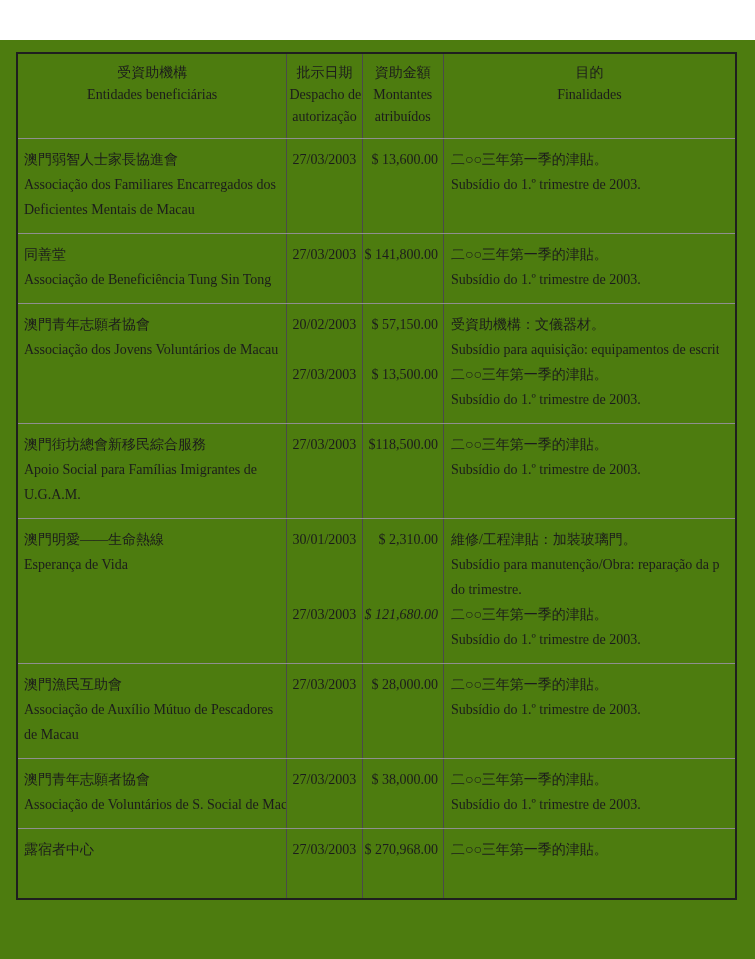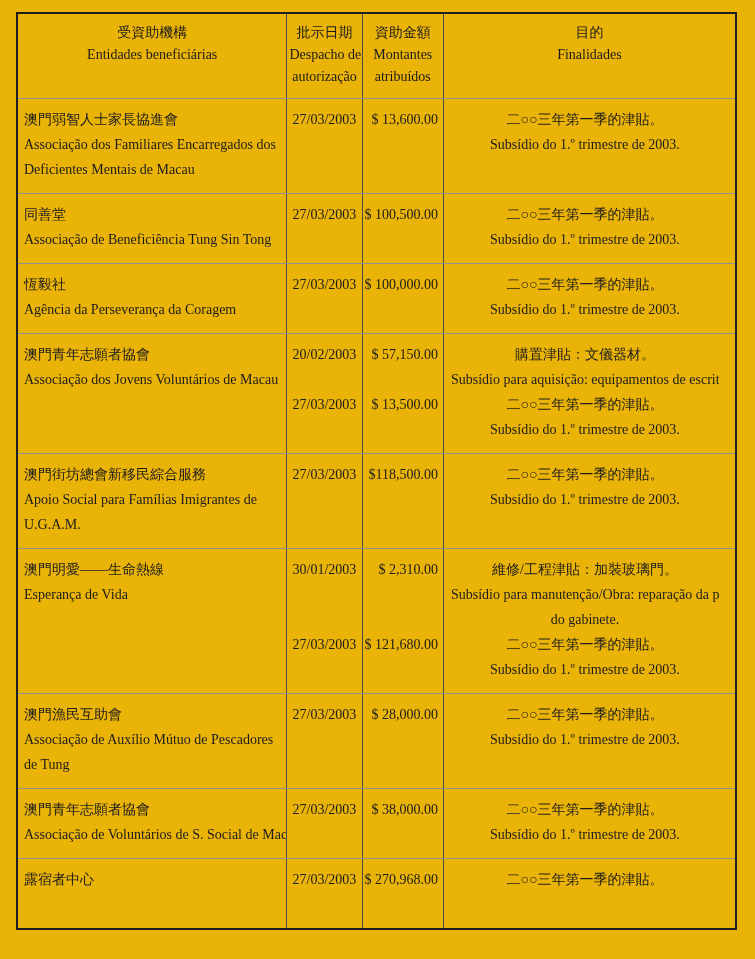--- a/index.html
+++ b/index.html
@@ -3,21 +3,21 @@
 <meta charset="utf-8">
 <style>
   html, body { margin: 0; padding: 0; }
   body {
     width: 755px; height: 959px;
     background: #ffffff;
     font-family: "Liberation Serif", "DejaVu Serif", serif;
     color: #1c1c1c;
     -webkit-font-smoothing: antialiased;
   }
-  .page { position: absolute; inset: 0; background: #eab308; }
+  .page { position: absolute; inset: 0; background: #4d7c0f; margin-top: 40px; }
 
   table.subsidy-table {
     position: absolute; left: 16px; top: 12px;
     width: 721px;
     border-collapse: collapse;
     table-layout: fixed;
     border: 2px solid #1f1f1f;
   }
   th, td {
     border-left: 1px solid #4a4a4a;
@@ -34,21 +34,21 @@
 
   tbody td { padding: 8px 0 11px; }
   .col-entity  { width: 262px; }
   .col-date    { width: 73px;  }
   .col-amount  { width: 79px;  }
   .col-purpose { width: 284px; }
 
   td.col-entity  { padding-left: 6px; padding-right: 3px; text-align: left; }
   td.col-date    { text-align: center; }
   td.col-amount  { text-align: right; padding-right: 5px; }
-  td.col-purpose { padding-left: 7px; padding-right: 16px; text-align: center; }
+  td.col-purpose { padding-left: 7px; padding-right: 16px; text-align: left; }
 
   .line  { line-height: 25px; white-space: nowrap; }
   .entry { overflow: hidden; }
 </style>
 </head>
 <body>
 
 <div class="page">
   <table class="subsidy-table">
     <colgroup>
@@ -101,39 +101,21 @@
         </tr>
         <tr>
           <td class="col-entity">
             <div class="line">同善堂</div>
             <div class="line">Associação de Beneficiência Tung Sin Tong</div>
           </td>
           <td class="col-date">
             <div class="entry line" style="height: 50px;">27/03/2003</div>
           </td>
           <td class="col-amount">
-            <div class="entry line" style="height: 50px;">$ 100,500.00</div>
-          </td>
-          <td class="col-purpose">
-            <div class="entry" style="height: 50px;">
-              <div class="line">二○○三年第一季的津貼。</div>
-              <div class="line">Subsídio do 1.º trimestre de 2003.</div>
-            </div>
-          </td>
-        </tr>
-        <tr>
-          <td class="col-entity">
-            <div class="line">恆毅社</div>
-            <div class="line">Agência da Perseverança da Coragem</div>
-          </td>
-          <td class="col-date">
-            <div class="entry line" style="height: 50px;">27/03/2003</div>
-          </td>
-          <td class="col-amount">
-            <div class="entry line" style="height: 50px;">$ 100,000.00</div>
+            <div class="entry line" style="height: 50px;">$ 141,800.00</div>
           </td>
           <td class="col-purpose">
             <div class="entry" style="height: 50px;">
               <div class="line">二○○三年第一季的津貼。</div>
               <div class="line">Subsídio do 1.º trimestre de 2003.</div>
             </div>
           </td>
         </tr>
         <tr>
           <td class="col-entity">
@@ -143,21 +125,21 @@
           <td class="col-date">
             <div class="entry line" style="height: 50px;">20/02/2003</div>
             <div class="entry line" style="height: 50px;">27/03/2003</div>
           </td>
           <td class="col-amount">
             <div class="entry line" style="height: 50px;">$ 57,150.00</div>
             <div class="entry line" style="height: 50px;">$ 13,500.00</div>
           </td>
           <td class="col-purpose">
             <div class="entry" style="height: 50px;">
-              <div class="line">購置津貼：文儀器材。</div>
+              <div class="line">受資助機構：文儀器材。</div>
               <div class="line">Subsídio para aquisição: equipamentos de escritórios.</div>
             </div>
             <div class="entry" style="height: 50px;">
               <div class="line">二○○三年第一季的津貼。</div>
               <div class="line">Subsídio do 1.º trimestre de 2003.</div>
             </div>
           </td>
         </tr>
         <tr>
           <td class="col-entity">
@@ -182,39 +164,39 @@
           <td class="col-entity">
             <div class="line">澳門明愛——生命熱線</div>
             <div class="line">Esperança de Vida</div>
           </td>
           <td class="col-date">
             <div class="entry line" style="height: 75px;">30/01/2003</div>
             <div class="entry line" style="height: 50px;">27/03/2003</div>
           </td>
           <td class="col-amount">
             <div class="entry line" style="height: 75px;">$ 2,310.00</div>
-            <div class="entry line" style="height: 50px;">$ 121,680.00</div>
+            <div class="entry line" style="height: 50px; font-style: italic;">$ 121,680.00</div>
           </td>
           <td class="col-purpose">
             <div class="entry" style="height: 75px;">
               <div class="line">維修/工程津貼：加裝玻璃門。</div>
               <div class="line">Subsídio para manutenção/Obra: reparação da porta</div>
-              <div class="line">do gabinete.</div>
+              <div class="line">do trimestre.</div>
             </div>
             <div class="entry" style="height: 50px;">
               <div class="line">二○○三年第一季的津貼。</div>
               <div class="line">Subsídio do 1.º trimestre de 2003.</div>
             </div>
           </td>
         </tr>
         <tr>
           <td class="col-entity">
             <div class="line">澳門漁民互助會</div>
             <div class="line">Associação de Auxílio Mútuo de Pescadores</div>
-            <div class="line">de Tung</div>
+            <div class="line">de Macau</div>
           </td>
           <td class="col-date">
             <div class="entry line" style="height: 50px;">27/03/2003</div>
           </td>
           <td class="col-amount">
             <div class="entry line" style="height: 50px;">$ 28,000.00</div>
           </td>
           <td class="col-purpose">
             <div class="entry" style="height: 50px;">
               <div class="line">二○○三年第一季的津貼。</div>

